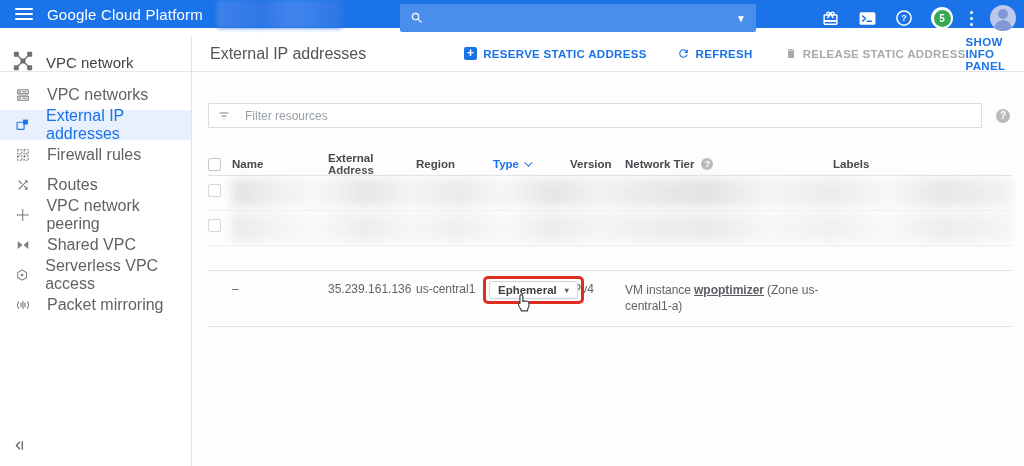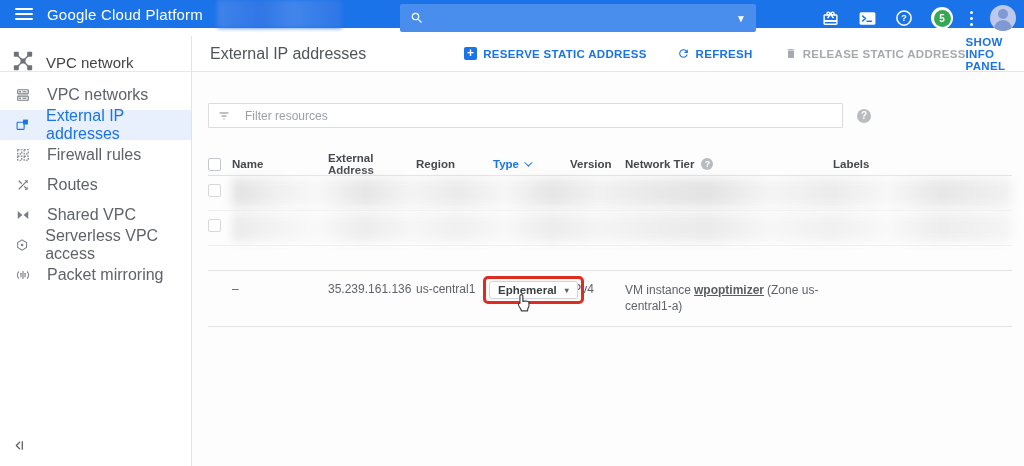--- a/index.html
+++ b/index.html
@@ -44,21 +44,21 @@
   .tb-btn.blue{color:#1a73e8;}
   .tb-btn.disabled{color:#a6a9ad;cursor:default;}
   .tb-reserve{margin-left:98px;}
   .tb-refresh{margin-left:30px;}
   .tb-release{margin-left:32px;}
   .tb-info{margin-left:auto;color:#1a73e8;font-size:11.5px;font-weight:bold;letter-spacing:.3px;cursor:pointer;}
   .plus-sq{width:13px;height:13px;background:#1a73e8;border-radius:2px;color:#fff;font-size:12px;line-height:12px;text-align:center;font-weight:bold;}
 
   .content{position:absolute;top:36px;left:0;right:0;bottom:0;}
   .filterrow{display:flex;align-items:center;margin:31px 0 0 16px;}
-  .filterbar{width:635px;height:25px;border:1px solid #dadce0;background:#fff;border-radius:1px;display:flex;align-items:center;padding:0 8px;}
+  .filterbar{width:774px;height:25px;border:1px solid #dadce0;background:#fff;border-radius:1px;display:flex;align-items:center;padding:0 8px;}
   .filterbar input{border:none;outline:none;font-size:12px;color:#3c4043;flex:1;margin-left:12px;background:transparent;}
   .filterbar input::placeholder{color:#9aa0a6;}
   .qmark{width:14px;height:14px;border-radius:50%;background:#b9bcbf;color:#fff;font-size:10px;font-weight:bold;display:flex;align-items:center;justify-content:center;margin-left:14px;cursor:pointer;}
 
   .table{margin:9px 0 0 16px;width:804px;font-size:12px;}
   .trow{display:grid;grid-template-columns:24px 96px 88px 77px 77px 55px 208px 77px 1fr;align-items:start;margin-top:24px;}
   .thead{height:24px;border-bottom:1px solid #e0e0e0;align-items:center;color:#45494d;font-weight:bold;font-size:11.5px;}
   .thead .hcell{display:flex;align-items:center;gap:5px;}
   .thead .type-h{color:#1a73e8;}
   .chev{width:6px;height:6px;border-right:1.5px solid #1a73e8;border-bottom:1.5px solid #1a73e8;transform:rotate(45deg) translateY(-2px);}
@@ -185,20 +185,35 @@
         <span class="lbl">Firewall rules</span>
       </div>
       <div class="sb-item">
         <svg width="14" height="14" viewBox="0 0 24 24">
             <path fill="#7a7e82" d="M10.59 9.17L5.41 4 4 5.41l5.17 5.17 1.42-1.41zM14.5 4l2.04 2.04L4 18.59 5.41 20 17.96 7.46 20 9.5V4h-5.5zm.33 9.41l-1.41 1.41 3.13 3.13L14.5 20H20v-5.5l-2.04 2.04-3.13-3.13z"></path>
           </svg>
         <span class="lbl">Routes</span>
       </div>
       <div class="sb-item">
         <svg width="14" height="14" viewBox="0 0 24 24">
+            <g stroke="#7a7e82" stroke-width="2" fill="none">
+              <line x1="12" y1="5" x2="12" y2="19"></line>
+              <line x1="5" y1="12" x2="19" y2="12"></line>
+            </g>
+            <g fill="#7a7e82">
+              <path d="M12 1l2.5 3h-5z"></path>
+              <path d="M12 23l2.5-3h-5z"></path>
+              <path d="M1 12l3-2.5v5z"></path>
+              <path d="M23 12l-3-2.5v5z"></path>
+            </g>
+          </svg>
+        <span class="lbl">VPC network peering</span>
+      </div>
+      <div class="sb-item">
+        <svg width="14" height="14" viewBox="0 0 24 24">
             <path fill="#7a7e82" d="M3 5v14l8-7z"></path>
             <path fill="#7a7e82" d="M21 5v14l-8-7z"></path>
           </svg>
         <span class="lbl">Shared VPC</span>
       </div>
       <div class="sb-item">
         <svg width="14" height="14" viewBox="0 0 24 24">
             <path fill="none" stroke="#7a7e82" stroke-width="2" d="M12 2l8.7 5v10L12 22l-8.7-5V7z"></path>
             <circle cx="12" cy="12" r="2.5" fill="#7a7e82"></circle>
           </svg>

